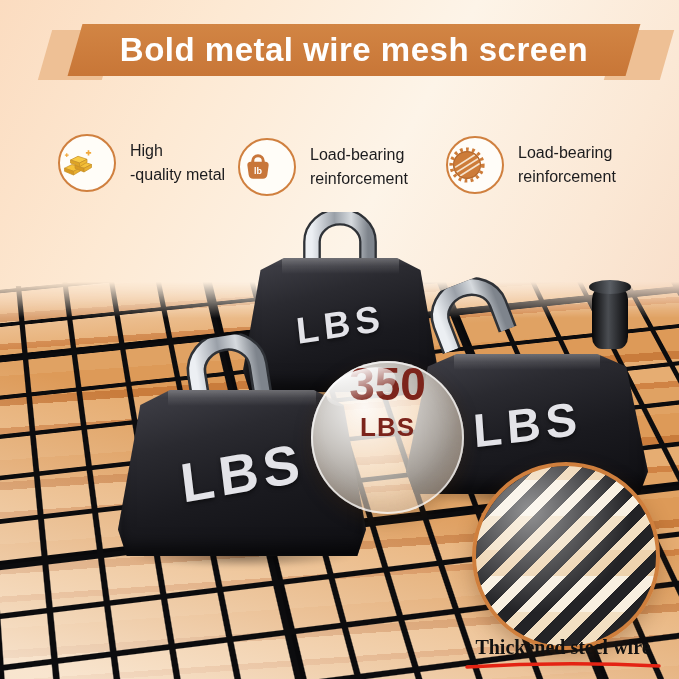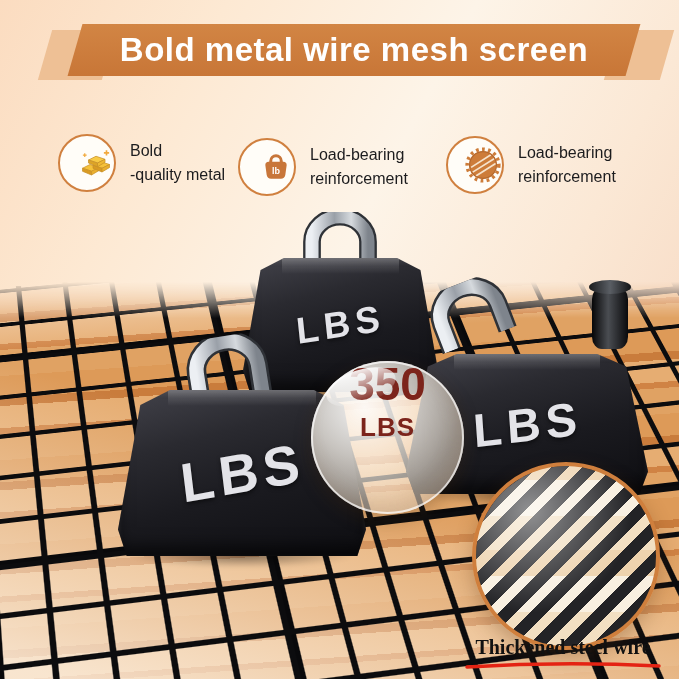--- a/index.html
+++ b/index.html
@@ -16,21 +16,21 @@
   .banner-accent.right{right:12px;width:56px;}
   .banner-main{position:absolute;left:66px;right:46px;top:2px;height:52px;}
   .banner-main::before{content:"";position:absolute;inset:0;background:linear-gradient(180deg,#d28544,#c87637);transform:skewX(-16deg);}
   .banner-title{position:relative;margin:0;line-height:52px;text-align:center;color:#ffffff;font-size:33px;font-weight:bold;letter-spacing:.5px;}
 
   
   .feature{position:absolute;display:flex;align-items:center;gap:14px;z-index:10;}
   .feature.f1{left:58px;top:134px;}
   .feature.f2{left:238px;top:138px;}
   .feature.f3{left:446px;top:136px;}
-  .icon-circle{width:54px;height:54px;border-radius:50%;border:2px solid #d0803f;background:#fffdf8;display:flex;align-items:center;justify-content:flex-end;flex:0 0 auto;}
+  .icon-circle{width:54px;height:54px;border-radius:50%;border:2px solid #d0803f;background:#fffdf8;display:flex;align-items:center;justify-content:flex-start;flex:0 0 auto;}
   .feature-label{font-size:16px;color:#1c1c1e;line-height:1.5;}
   .feature-label span{display:block;}
 
   
   .shelf-area{
     position:absolute;left:0;top:282px;width:679px;height:397px;z-index:1;overflow:hidden;
     -webkit-mask-image:linear-gradient(180deg,rgba(0,0,0,0) 0,#000 36px);
     mask-image:linear-gradient(180deg,rgba(0,0,0,0) 0,#000 36px);
   }
   .floor{
@@ -139,21 +139,21 @@
           <polygon points="32,31 42,26 42,30 32,36" fill="#eab02e"></polygon>
           <polygon points="14,20 24,15 36,19 26,24" fill="#f8ca44"></polygon>
           <polygon points="14,20 14,24 26,29 26,24" fill="#dda426"></polygon>
           <polygon points="26,24 36,19 36,23 26,29" fill="#eeb832"></polygon>
         </g>
         <path d="M38 7 v7 M34.5 10.5 h7" stroke="#f2a93c" stroke-width="2.2" fill="none"></path>
         <path d="M9 11 v5 M6.5 13.5 h5" stroke="#f2a93c" stroke-width="1.6" fill="none"></path>
       </svg>
     </div>
     <div class="feature-label">
-      <span>Bold</span>
+      <span>High</span>
       <span>-quality metal</span>
     </div>
   </div>
 
   <div class="feature f2">
     <div class="icon-circle">
       <svg width="36" height="36" viewBox="0 0 48 48">
         <path d="M17 18 v-2 a7 7 0 0 1 14 0 v2" fill="none" stroke="#c8763a" stroke-width="4"></path>
         <path d="M14 17 h20 c2.5 0 4.5 2 4.2 4.5 l-1.8 13 c-.4 3-2.8 5-5.8 5 H17.4 c-3 0-5.4-2-5.8-5 l-1.8-13 C9.5 19 11.5 17 14 17 z" fill="#c8763a"></path>
         <text x="24" y="33" text-anchor="middle" font-size="12" font-weight="bold" fill="#ffffff" font-family="Liberation Sans, sans-serif">lb</text>

